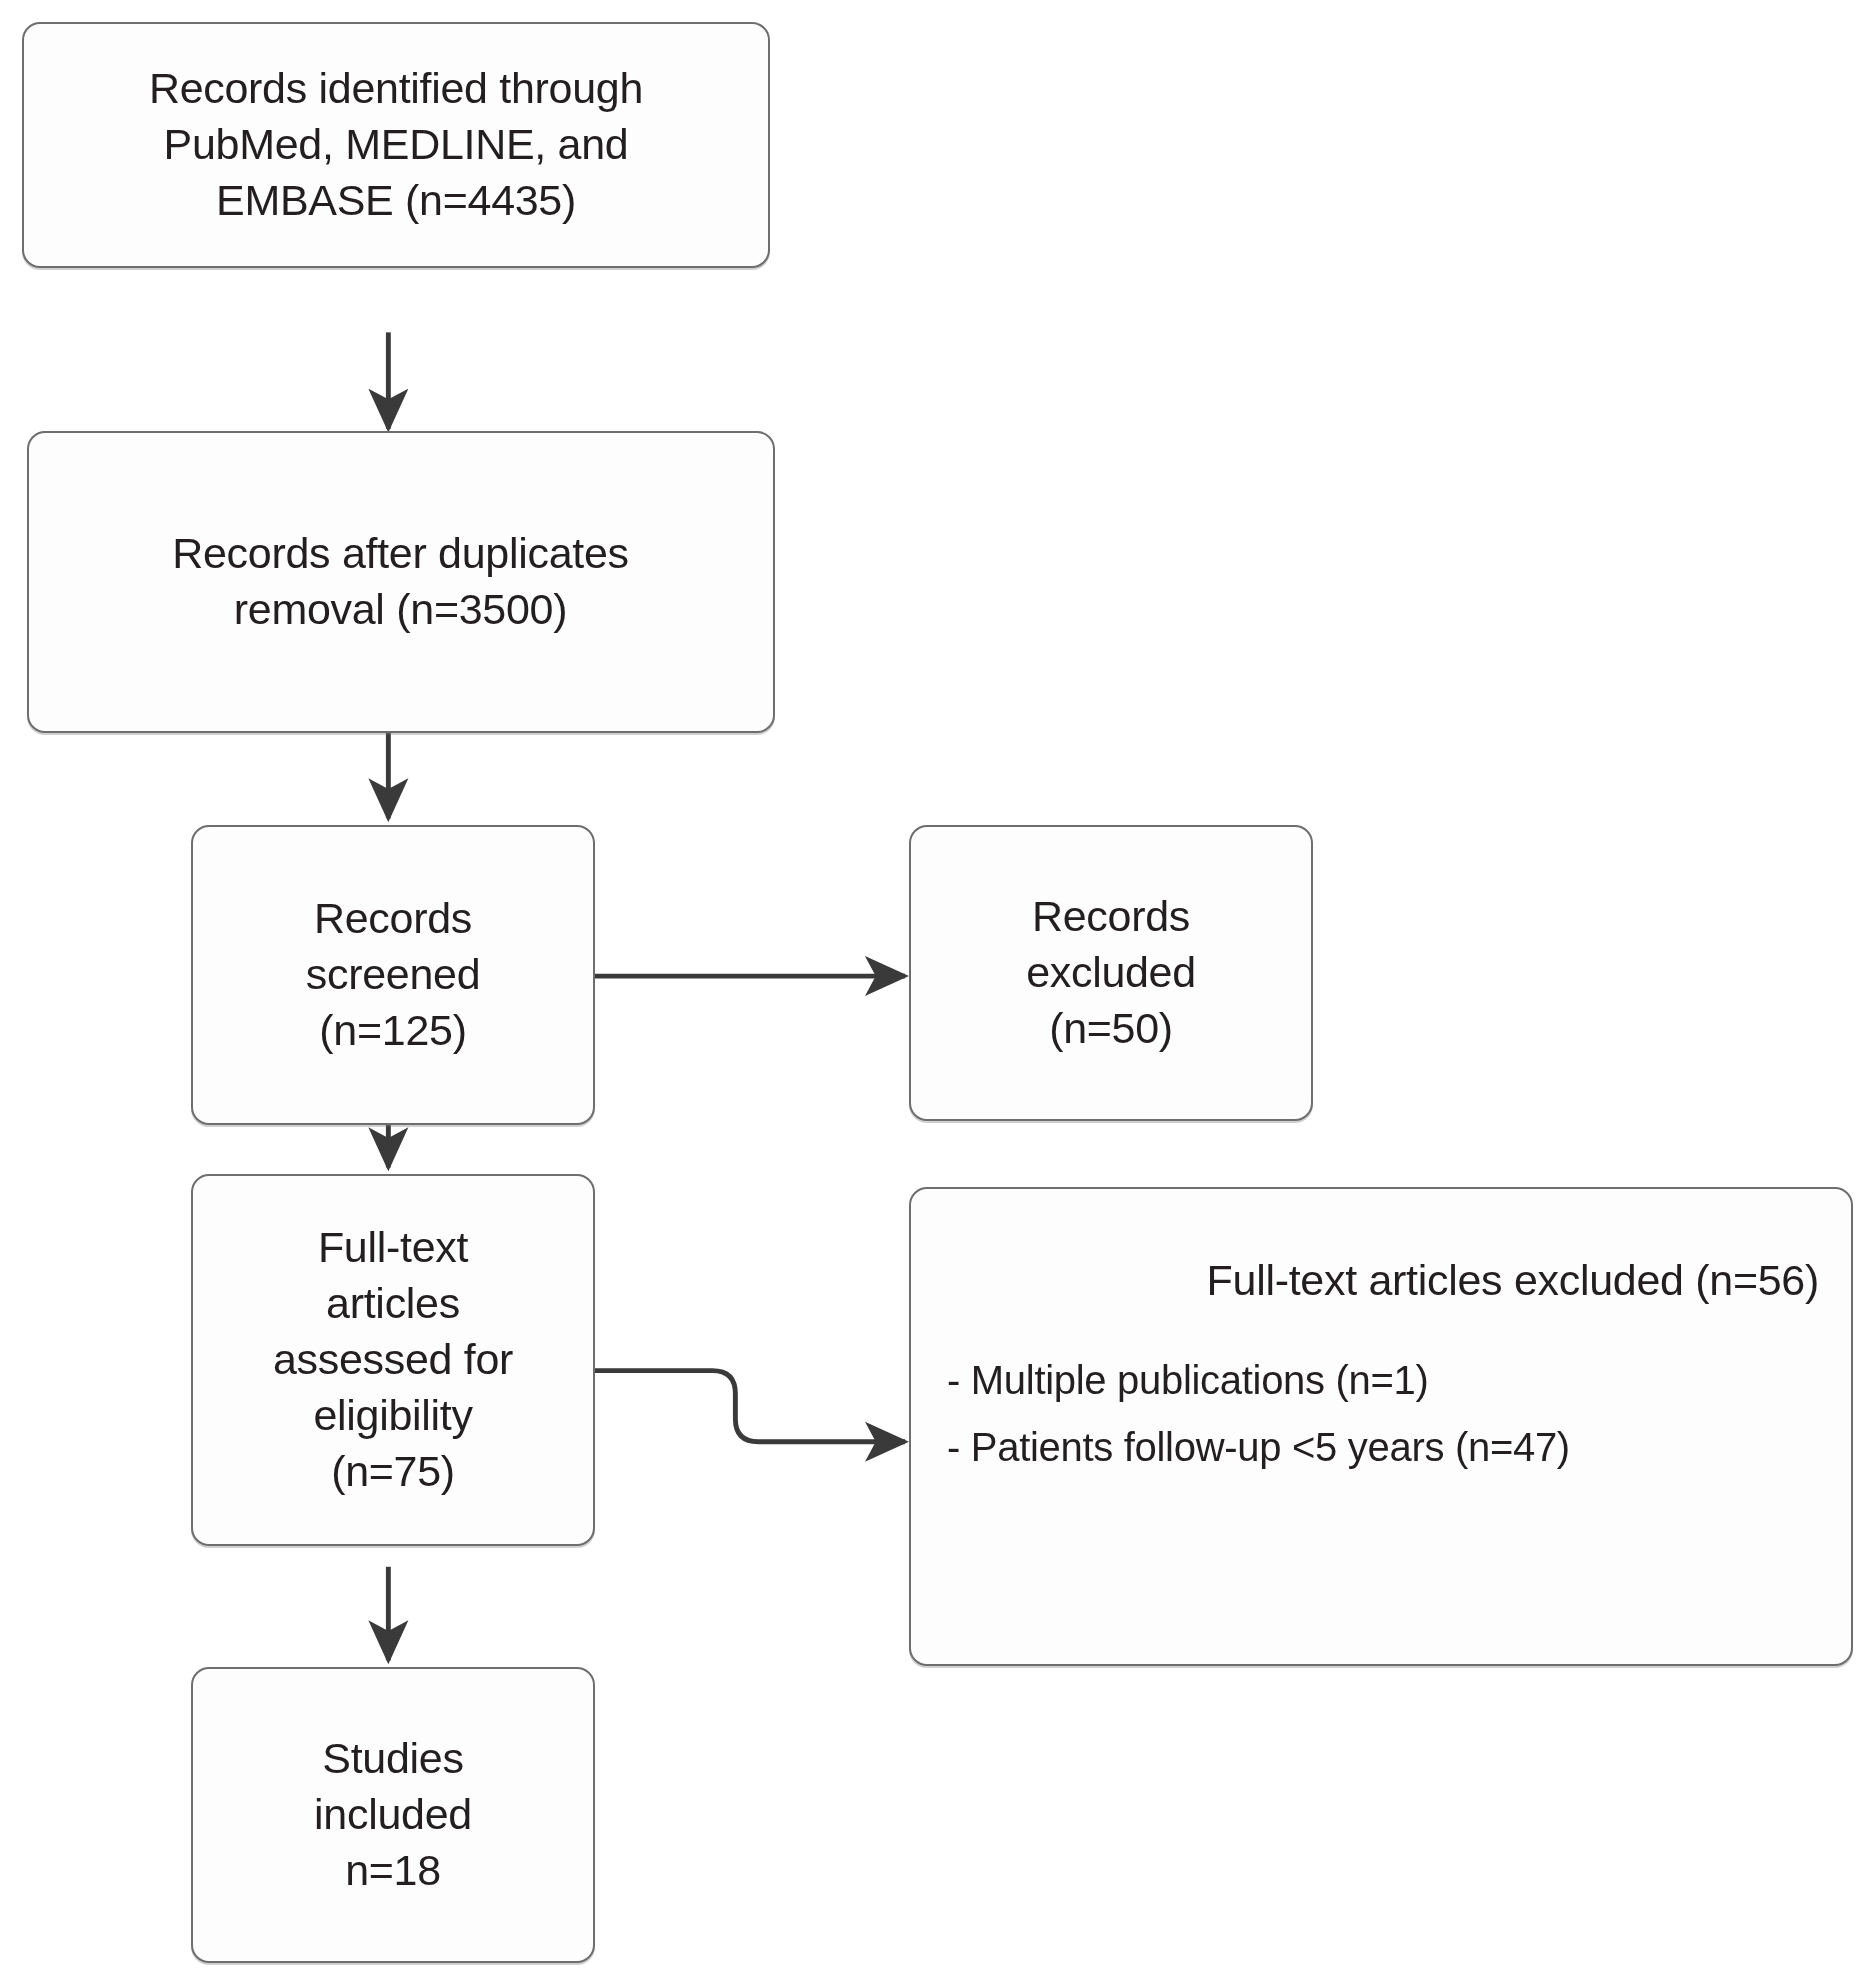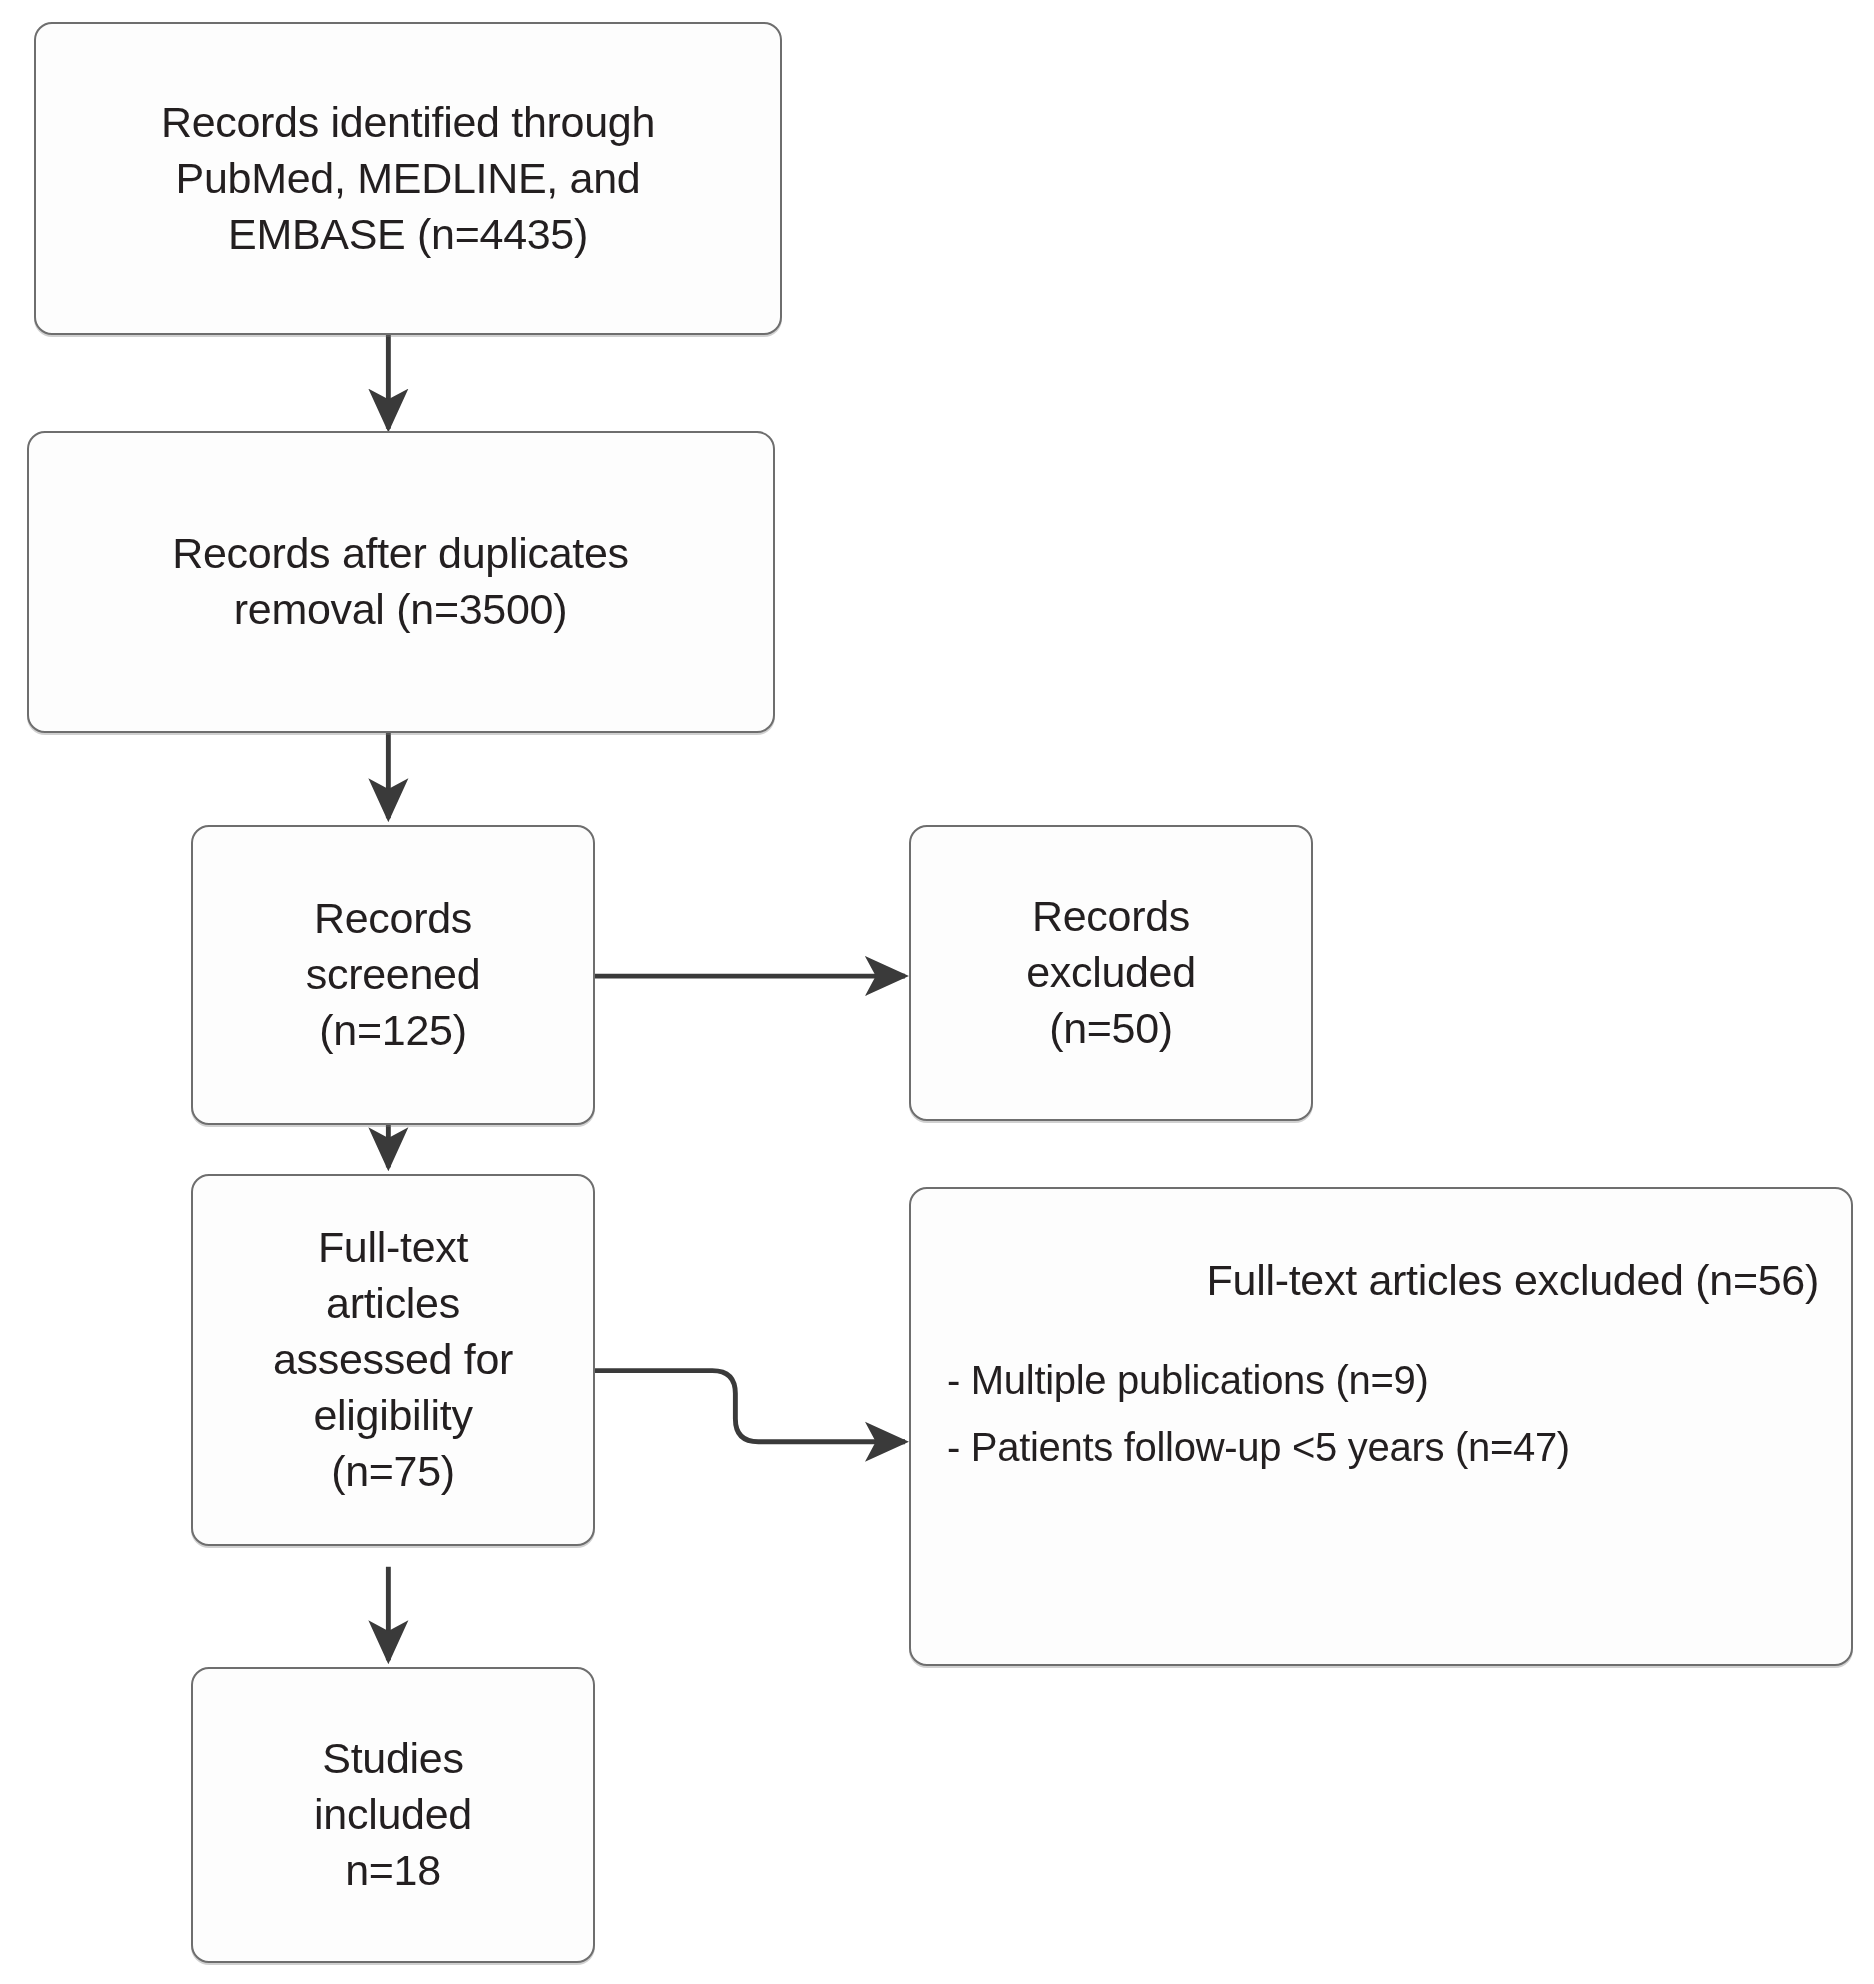--- a/index.html
+++ b/index.html
@@ -101,21 +101,21 @@
 
     <g>
       <path d="M851,1963 L1020,1963 Q1053,1963 1053,1996 L1053,2032 Q1053,2065 1086,2065 L1296,2065" fill="none" stroke="#3a3a3a" stroke-width="7" marker-end="url(#arrowhead)"></path>
     </g>
 
     <g>
       <line x1="556" y1="2244" x2="556" y2="2378" stroke="#3a3a3a" stroke-width="7" marker-end="url(#arrowhead)"></line>
     </g>
   </svg>
 
-  <div class="node" style="left:34px; top:22.3px; width:748px; height:313px;">
+  <div class="node" style="left:22px; top:22.3px; width:748px; height:246px;">
     <div class="label">Records identified through
 PubMed, MEDLINE, and
 EMBASE (n=4435)</div>
   </div>
 
   <div class="node" style="left:26.5px; top:431px; width:748px; height:302px;">
     <div class="label">Records after duplicates
 removal (n=3500)</div>
   </div>
 
@@ -135,21 +135,21 @@
     <div class="label">Full-text
 articles
 assessed for
 eligibility
 (n=75)</div>
   </div>
 
   <div class="node left-align" style="left:909px; top:1187px; width:944px; height:479px;">
     <div class="inner">
       <div class="heading">Full-text articles excluded (n=56)</div>
-      <div class="reason">- Multiple publications (n=9)</div>
+      <div class="reason">- Multiple publications (n=1)</div>
       <div class="reason">- Patients follow-up &lt;5 years (n=47)</div>
     </div>
   </div>
 
   <div class="node" style="left:191px; top:1667px; width:404px; height:296px;">
     <div class="label">Studies
 included
 n=18</div>
   </div>
 

